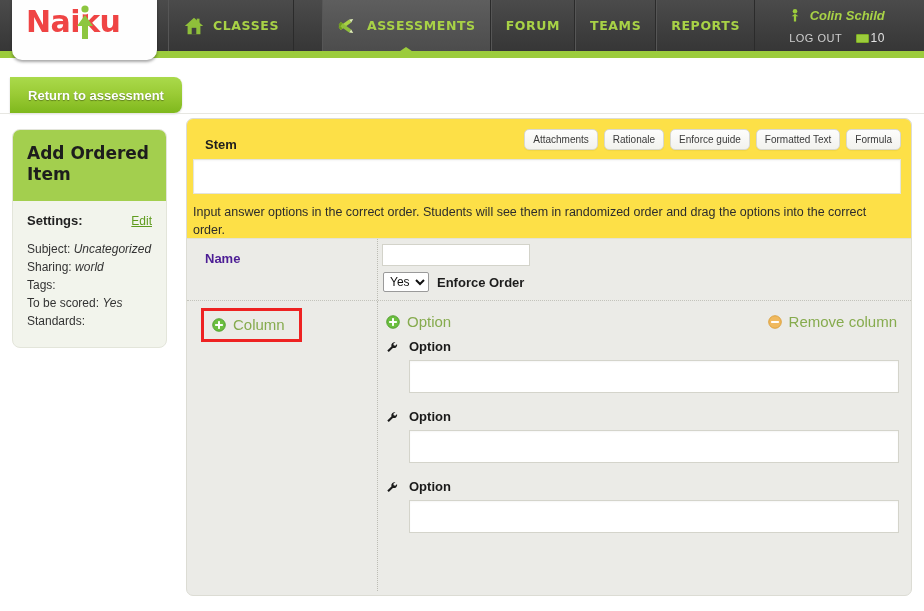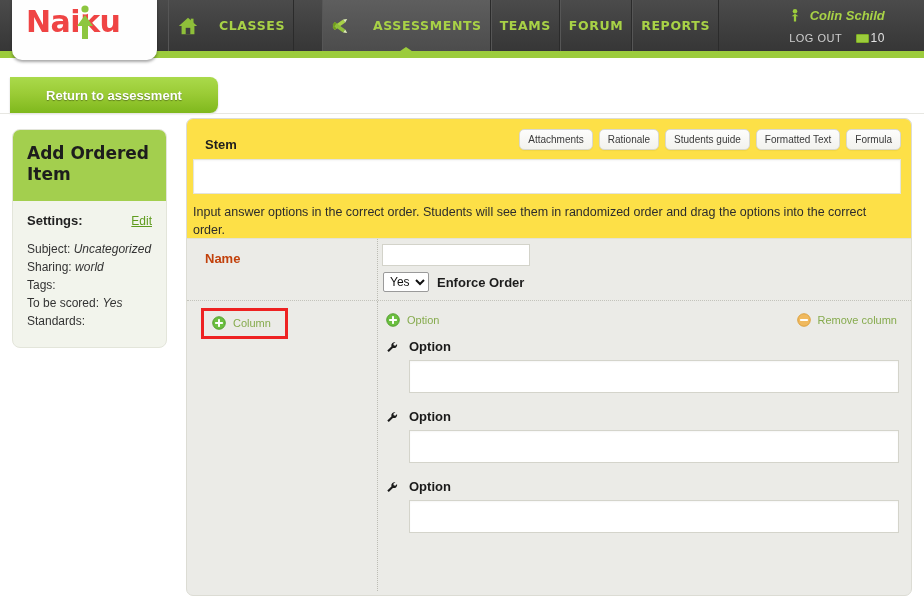--- a/index.html
+++ b/index.html
@@ -34,22 +34,22 @@
   }
   .logo-person {
     position: absolute; left: 62px; top: 12px; width: 22px; height: 38px;
   }
   .nav {
     position: absolute; left: 168px; top: 0; height: 51px;
     display: flex; align-items: stretch;
   }
   .nav-item {
     position: relative;
-    display: flex; align-items: center; gap: 20px;
-    padding: 0 8px;
+    display: flex; align-items: center; gap: 8px;
+    padding: 0 14px;
     border-right: 1px solid #2b2b2b;
     border-left: 1px solid #565656;
     color: #a8d246;
     font-size: 12.5px; font-weight: bold; letter-spacing: .6px;
     text-transform: uppercase;
     cursor: pointer;
     font-family: "DejaVu Sans", sans-serif;
   }
   .nav-item.active { background: linear-gradient(to bottom,#5e5e5e,#4c4c4c); margin-left: 28px; }
   .nav-arrow {
@@ -74,21 +74,21 @@
   .logout { cursor:pointer; }
   .msg-badge { margin-left: 10px; color:#e2e2e2; font-size: 12px; }
   .msg-ico {
     display:inline-block; width: 13px; height: 9px; background: #9ccc3c;
     border: 1px solid #7fae24; vertical-align: -1px; margin-right: 2px;
     border-radius: 1px;
   }
 
   
   .return-btn {
-    position: absolute; left: 10px; top: 77px; width: 208px; height: 36px;
+    position: absolute; left: 10px; top: 77px; width: 172px; height: 36px;
     background: linear-gradient(to bottom,#aada4b 0%, #9acb35 48%, #7fb81d 100%);
     border-radius: 0 8px 8px 0;
     color: #ffffff; font-size: 13px; font-weight: bold;
     display: flex; align-items: center; justify-content: center;
     text-shadow: 0 1px 1px rgba(0,0,0,.35);
     cursor: pointer;
     box-shadow: 0 1px 2px rgba(0,0,0,.2);
   }
   .body-rule {
     position:absolute; left:0; top:113px; width:924px; height:1px; background:#e7e7e2;
@@ -157,21 +157,21 @@
     font-size: 12.5px; color: #2c2c2c; line-height: 1.42;
   }
 
   
   .name-row {
     position: relative; height: 62px;
     border-bottom: 1px dotted #c3c3bb;
   }
   .name-label {
     position:absolute; left: 18px; top: 12px;
-    font-size: 13px; font-weight: bold; color: #c2410c;
+    font-size: 13px; font-weight: bold; color: #4c1d95;
   }
   .vdivider {
     position:absolute; left: 190px; top: 0; bottom: 0;
     border-left: 1px dotted #bcbcb4;
   }
   .name-input {
     position:absolute; left: 195px; top: 5px; width: 148px; height: 22px;
     background:#fff; border: 1px solid #d3d3ca;
   }
   .enforce-wrap {
@@ -195,21 +195,21 @@
     position:absolute; left: 190px; top: 0; bottom: 0;
     border-left: 1px dotted #bcbcb4;
   }
   .col-right { position:absolute; left: 191px; right: 0; top: 0; bottom: 0; }
 
   .add-column-hl {
     position:absolute; left: 14px; top: 7px;
     border: 3px solid #ee2222; padding: 5px 14px 6px 8px;
   }
   .link-row { display:flex; align-items:center; gap: 7px; cursor:pointer; }
-  .link-olive { font-size: 11px; color: #86ab4e; }
+  .link-olive { font-size: 15px; color: #86ab4e; }
   .plus-ico, .minus-ico { width: 14px; height: 14px; display:block; }
 
   .opt-add {
     position:absolute; left: 8px; top: 12px;
   }
   .remove-col {
     position:absolute; right: 14px; top: 12px;
   }
   .opt-block { position:absolute; left: 8px; right: 12px; }
   .opt-head { display:flex; align-items:center; gap: 10px; }
@@ -254,24 +254,24 @@
               <polygon points="17,13 21,15 17,17" fill="#dfeeb5"></polygon>
               <rect x="3" y="13" width="2.5" height="4" fill="#6f9c1c"></rect>
             </g>
           </svg>
         </span>
         <span>ASSESSMENTS</span>
         <span class="nav-arrow"></span>
       </div>
 
       <div class="nav-item">
+        <span>FORUM</span>
+      </div>
+      <div class="nav-item">
         <span>TEAMS</span>
-      </div>
-      <div class="nav-item">
-        <span>FORUM</span>
       </div>
       <div class="nav-item">
         <span>REPORTS</span>
       </div>
     </div>
 
     <div class="userbox">
       <div>
         <span class="user-person">
           <svg viewBox="0 0 16 18" width="12" height="15">
@@ -339,21 +339,21 @@
   </div>
 
   <div class="panel">
 
     <div class="panel-top">
       <div class="stem-label">Stem</div>
 
       <div class="toolbar">
         <div class="tb-btn">Attachments</div>
         <div class="tb-btn">Rationale</div>
-        <div class="tb-btn">Students guide</div>
+        <div class="tb-btn">Enforce guide</div>
         <div class="tb-btn">Formatted Text</div>
         <div class="tb-btn">Formula</div>
       </div>
 
       <div class="stem-input"></div>
 
       <div class="helper-text">Input answer options in the correct order. Students will see them in randomized order and drag the options into the correct order.</div>
     </div>
 
     <div class="name-row">

